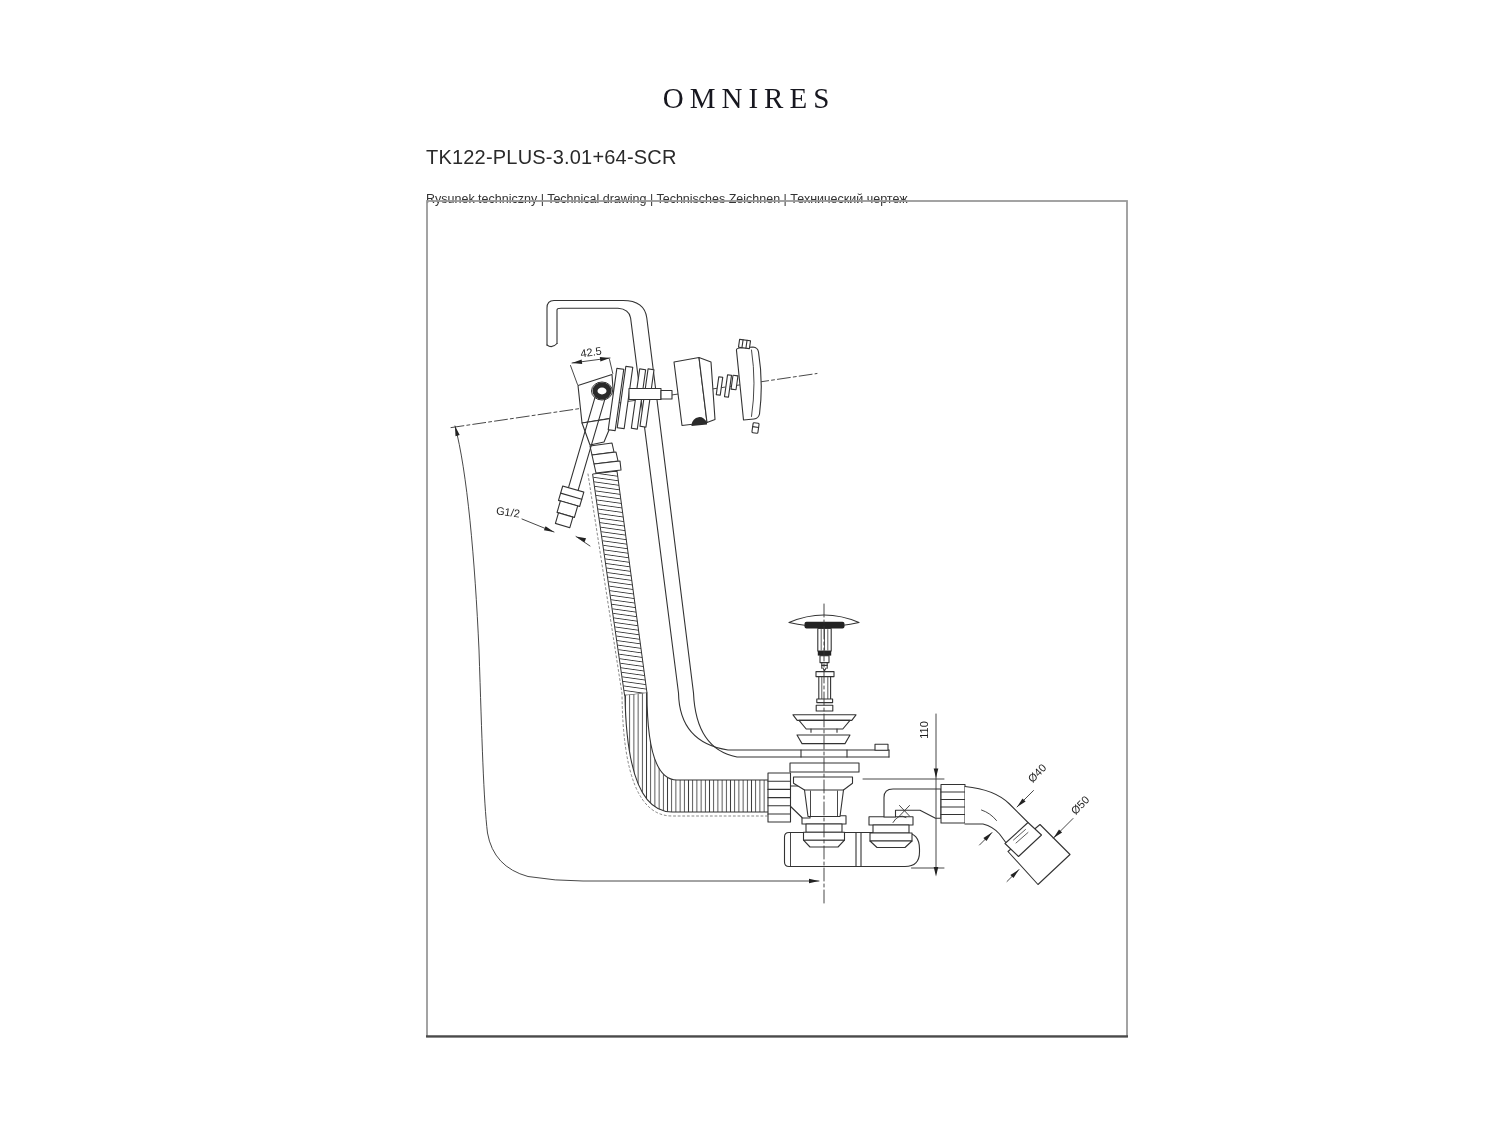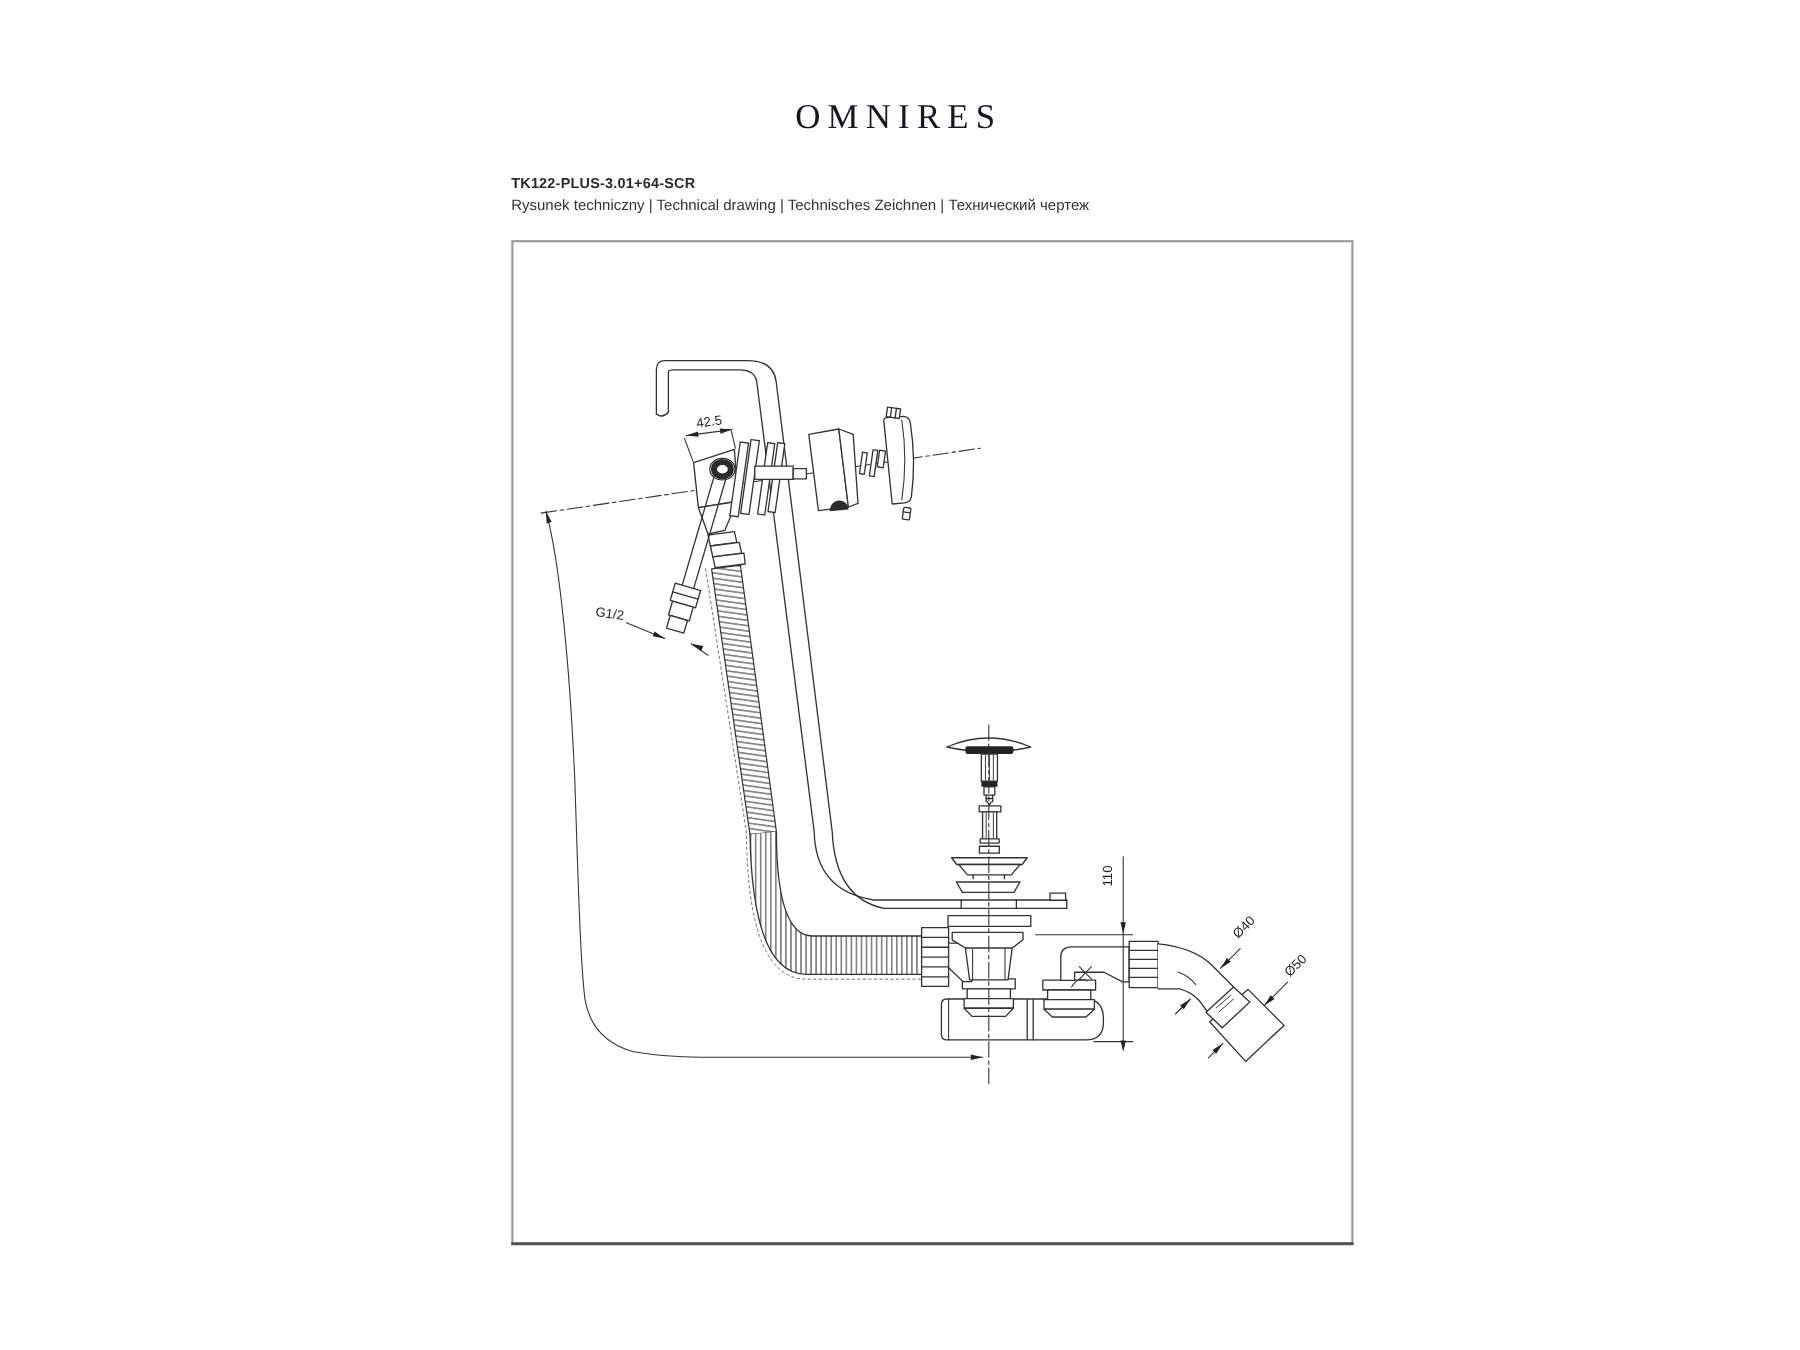--- a/index.html
+++ b/index.html
@@ -1,23 +1,23 @@
 <!DOCTYPE html>
 <html><head>
 <meta charset="utf-8">
 <style>
   html,body{margin:0;padding:0;background:#fff;}
   body{width:1500px;height:1125px;position:relative;font-family:"Liberation Sans",sans-serif;overflow:hidden;}
   .page{position:absolute;inset:0;background:#fff;margin-left:27px;}
   .brand{position:absolute;left:722px;top:82px;transform:translateX(-50%);
          font-family:"Liberation Serif","DejaVu Serif",serif;font-weight:400;
          font-size:29px;letter-spacing:6px;color:#17171f;}
-  .code{position:absolute;left:399px;top:146px;font-size:12px;font-weight:700;
+  .code{position:absolute;left:399px;top:146px;font-size:20px;font-weight:400;
         letter-spacing:0.2px;color:#2a2a2a;}
-  .caption{position:absolute;left:399px;top:164px;font-size:12.5px;color:#333;}
+  .caption{position:absolute;left:399px;top:192px;font-size:12.5px;color:#333;}
   svg.drawing{position:absolute;left:0;top:0;}
   .dim{position:absolute;font-size:11px;color:#1f1f1f;white-space:nowrap;}
   .dim.r-8 {transform:translate(-50%,-50%) rotate(-8deg);}
   .dim.r8  {transform:translate(-50%,-50%) rotate(8deg);}
   .dim.r-90{transform:translate(-50%,-50%) rotate(-90deg);}
   .dim.r-45{transform:translate(-50%,-50%) rotate(-45deg);}
 </style>
 </head>
 <body>
 

